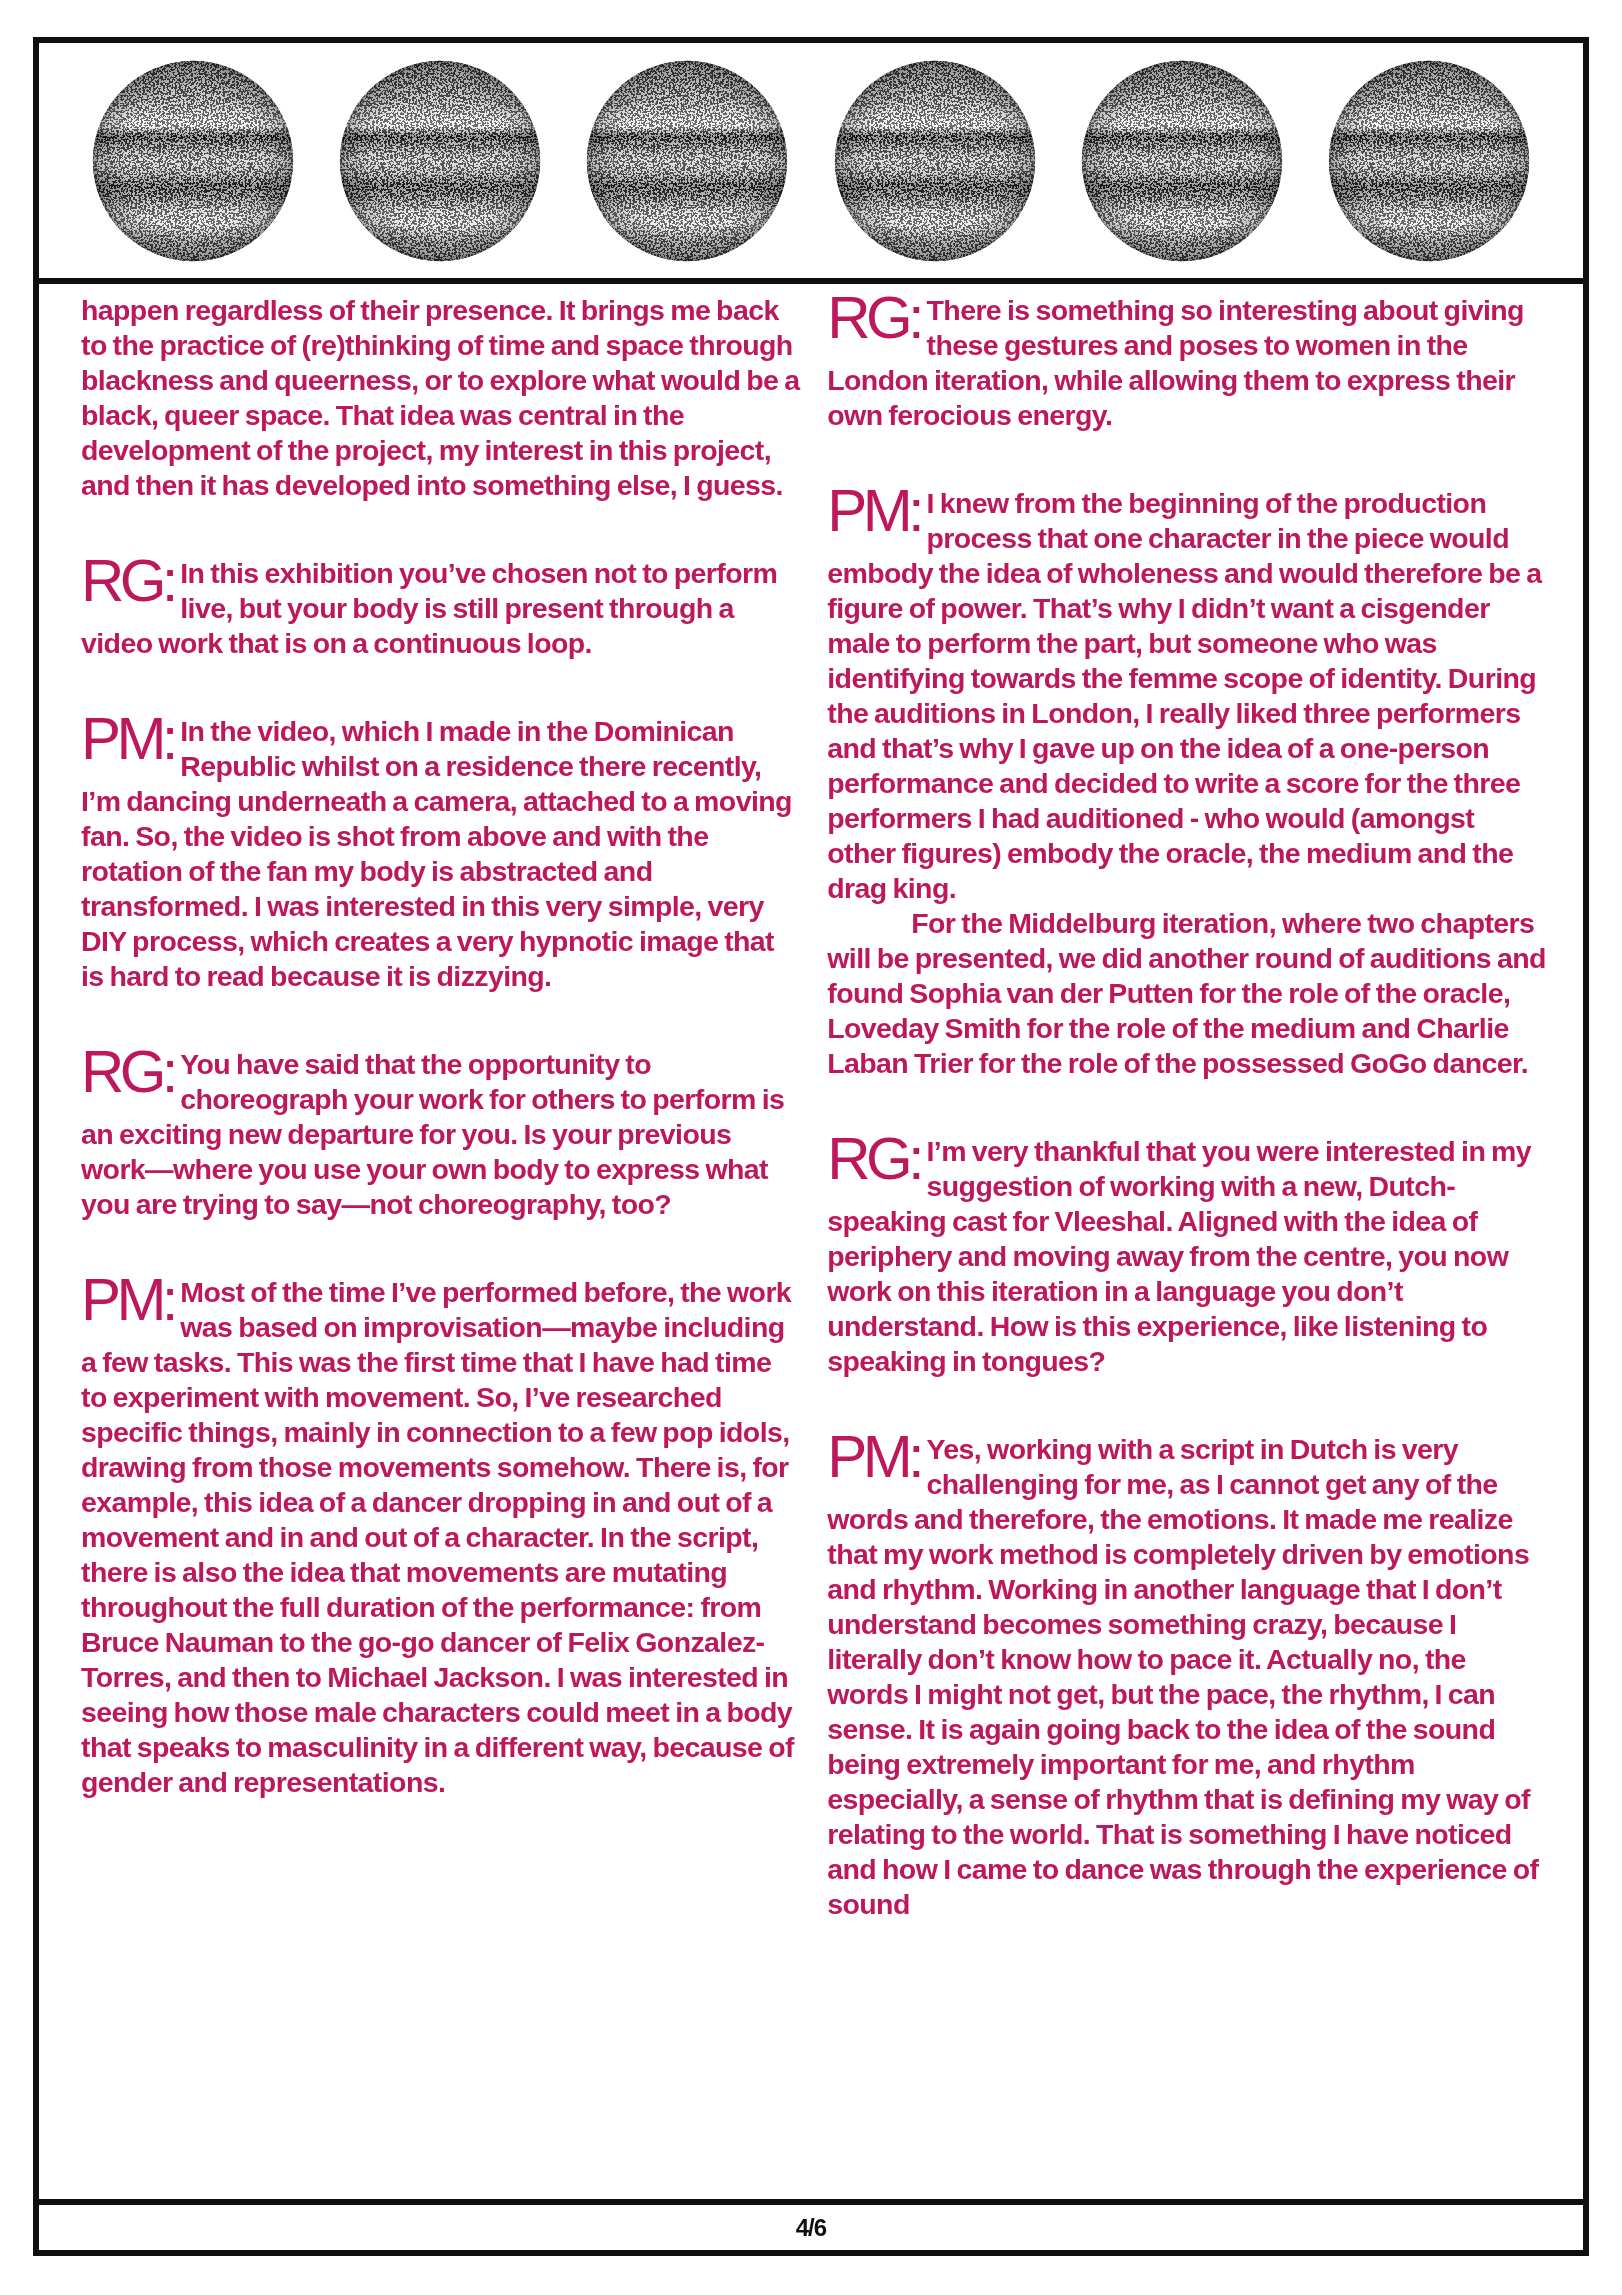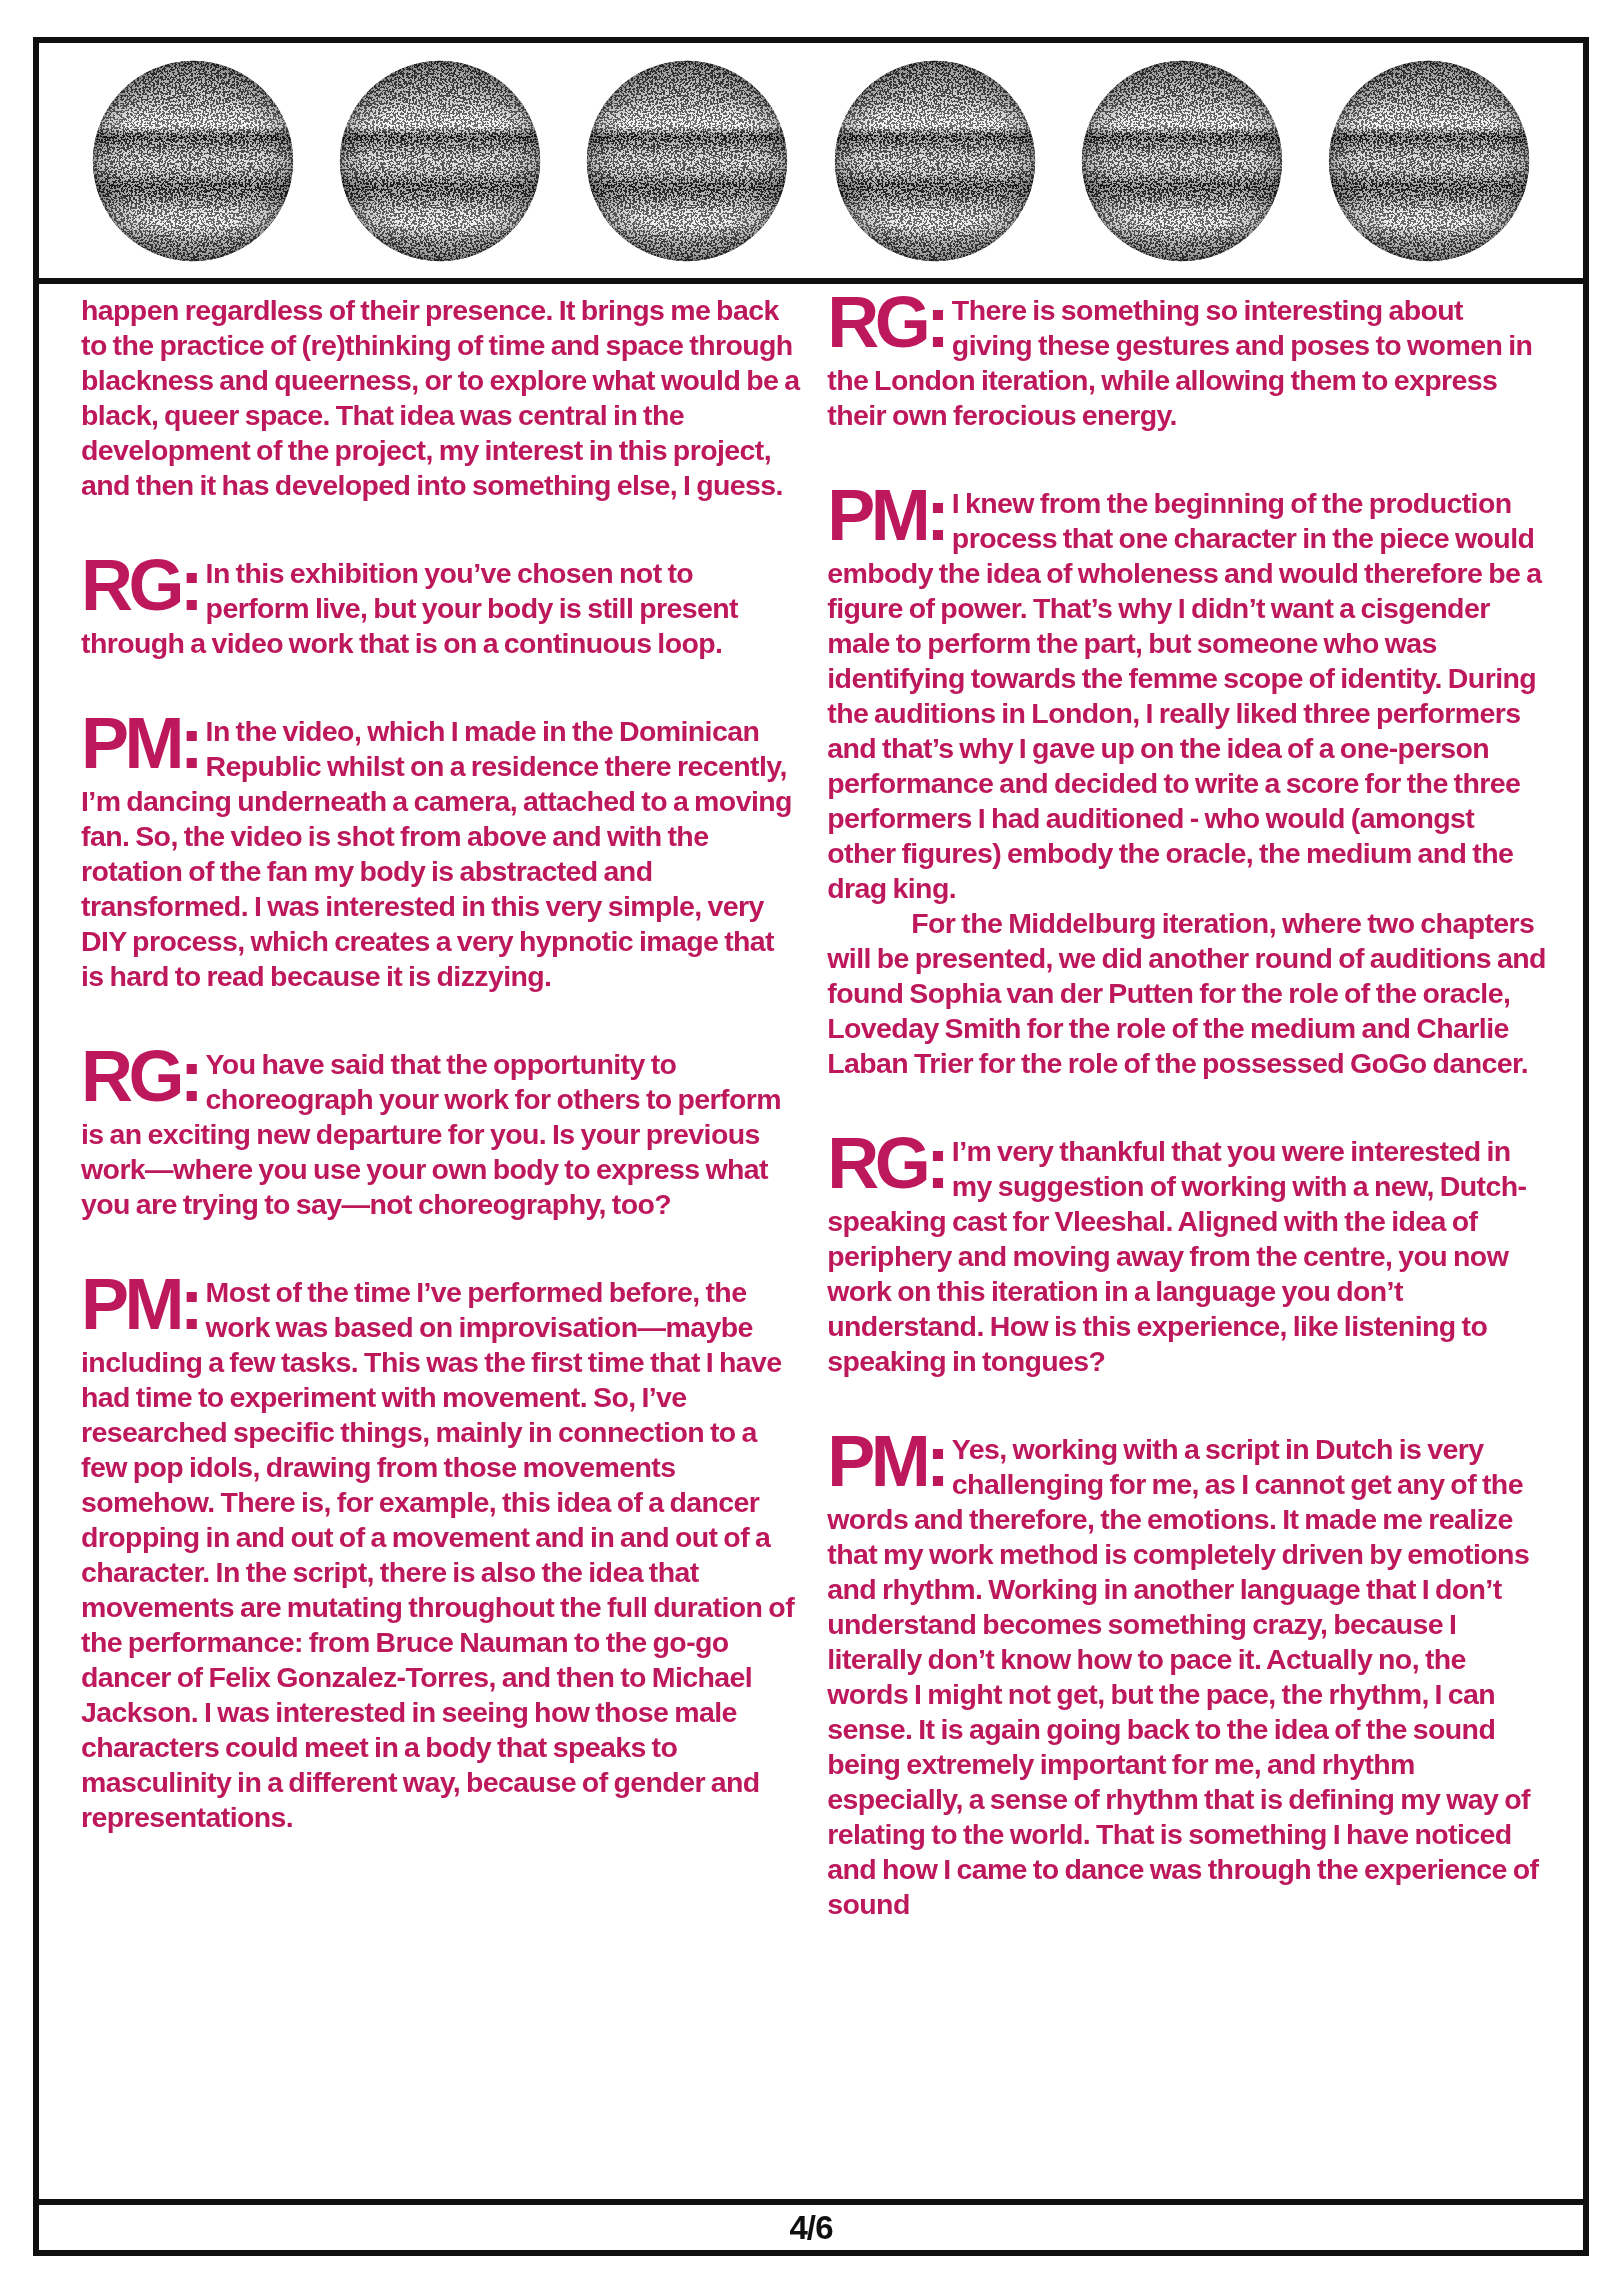--- a/index.html
+++ b/index.html
@@ -26,31 +26,31 @@
   .col{flex:1 1 0;min-width:0;}
   .para{
     margin:0 0 53px 0;
     font-size:28.5px;line-height:35px;font-weight:700;
     letter-spacing:-0.6px;word-spacing:-1.4px;
     text-align:left;color:#be185d;
   }
   .para:last-child{margin-bottom:0;}
   .speaker{
     float:left;
-    font-size:72px;line-height:0.73;
-    letter-spacing:-4.6px;font-weight:700;
+    font-size:60px;line-height:0.73;
+    letter-spacing:-4.6px;font-weight:400;
     margin:2.8px 6.4px 0 0;
   }
   .subpara{display:block;text-indent:84px;}
   
   .footer-band{
     flex:0 0 auto;height:51px;border-top:6.4px solid #0f0f0f;
     display:flex;align-items:center;justify-content:center;box-sizing:border-box;
   }
-  .page-number{font-size:33px;font-weight:700;letter-spacing:-0.9px;}
+  .page-number{font-size:24px;font-weight:700;letter-spacing:-0.9px;}
   .defs-holder{position:absolute;width:0;height:0;overflow:hidden;}
 </style>
 </head>
 <body>
 
 <svg class="defs-holder" aria-hidden="true">
   <defs>
     <linearGradient id="bands" x1="0" y1="0" x2="0" y2="1">
       <stop offset="0%" stop-color="#6a6a6a"></stop>
       <stop offset="10%" stop-color="#7d7d7d"></stop>

